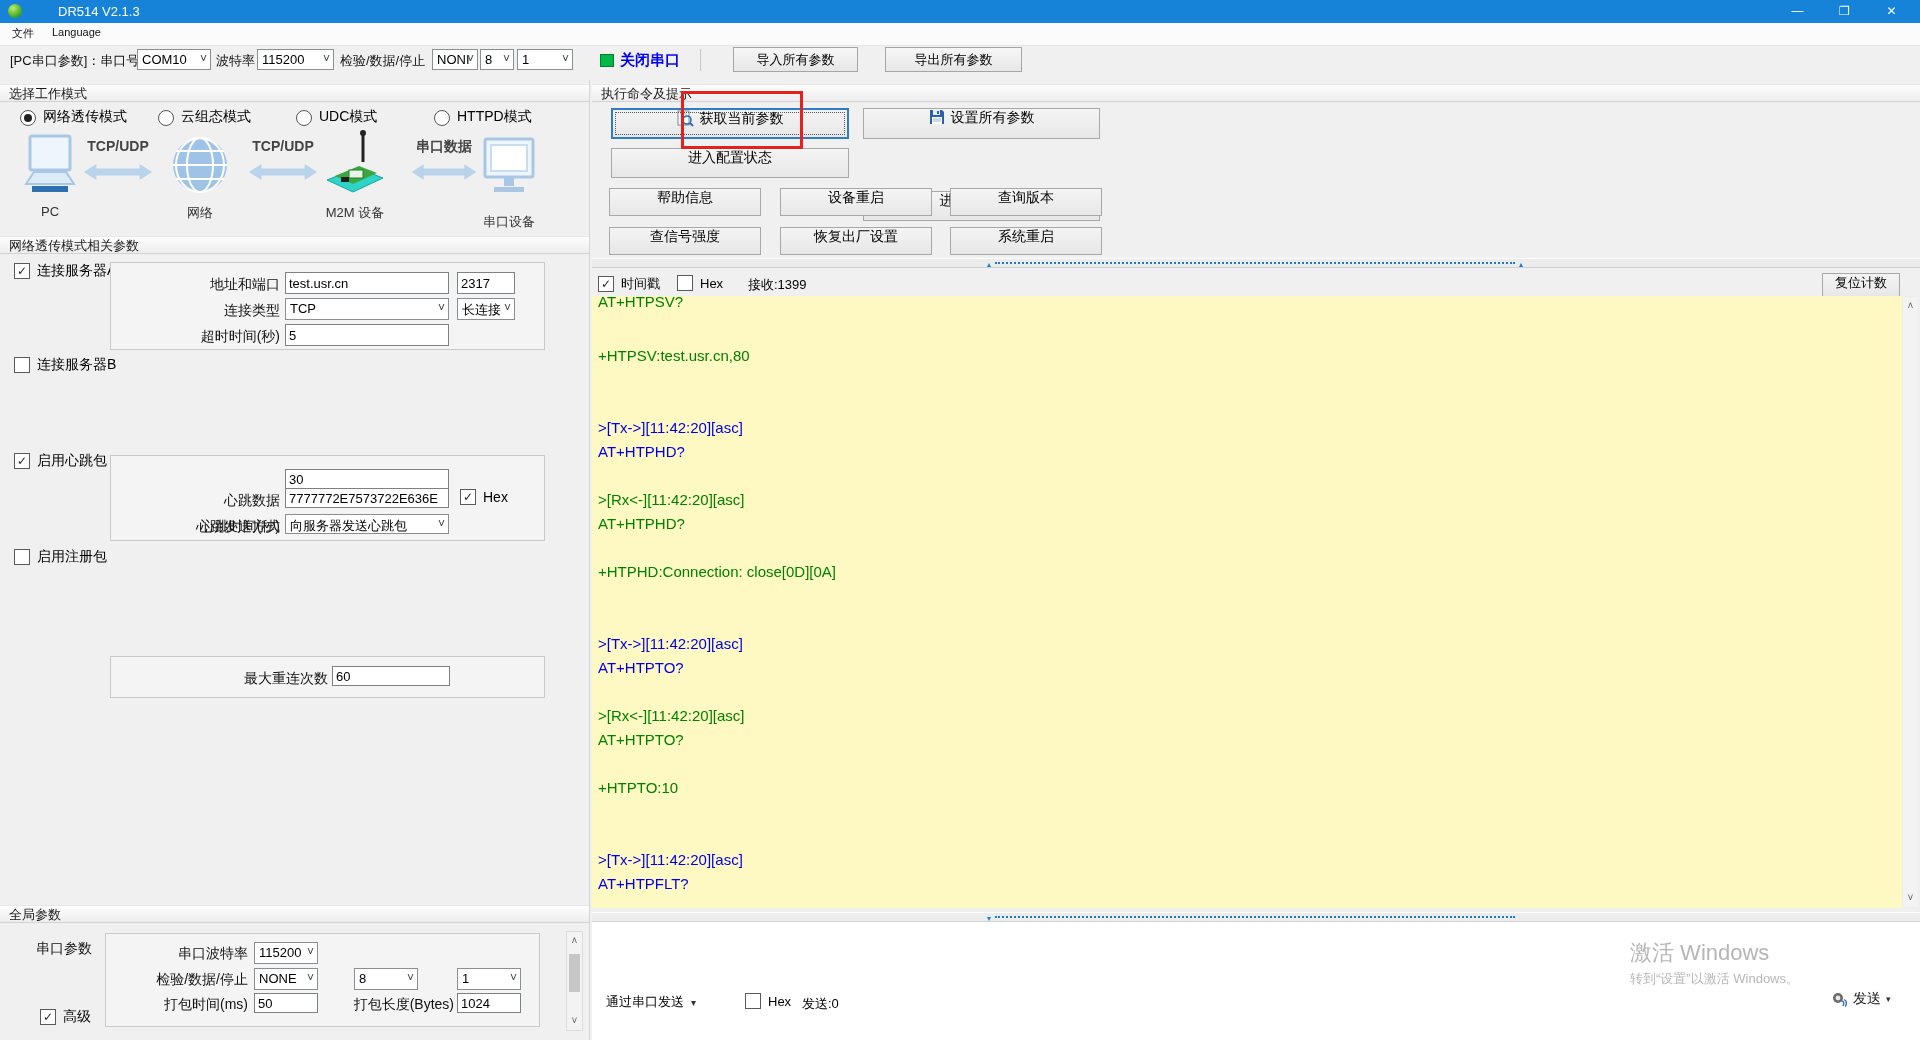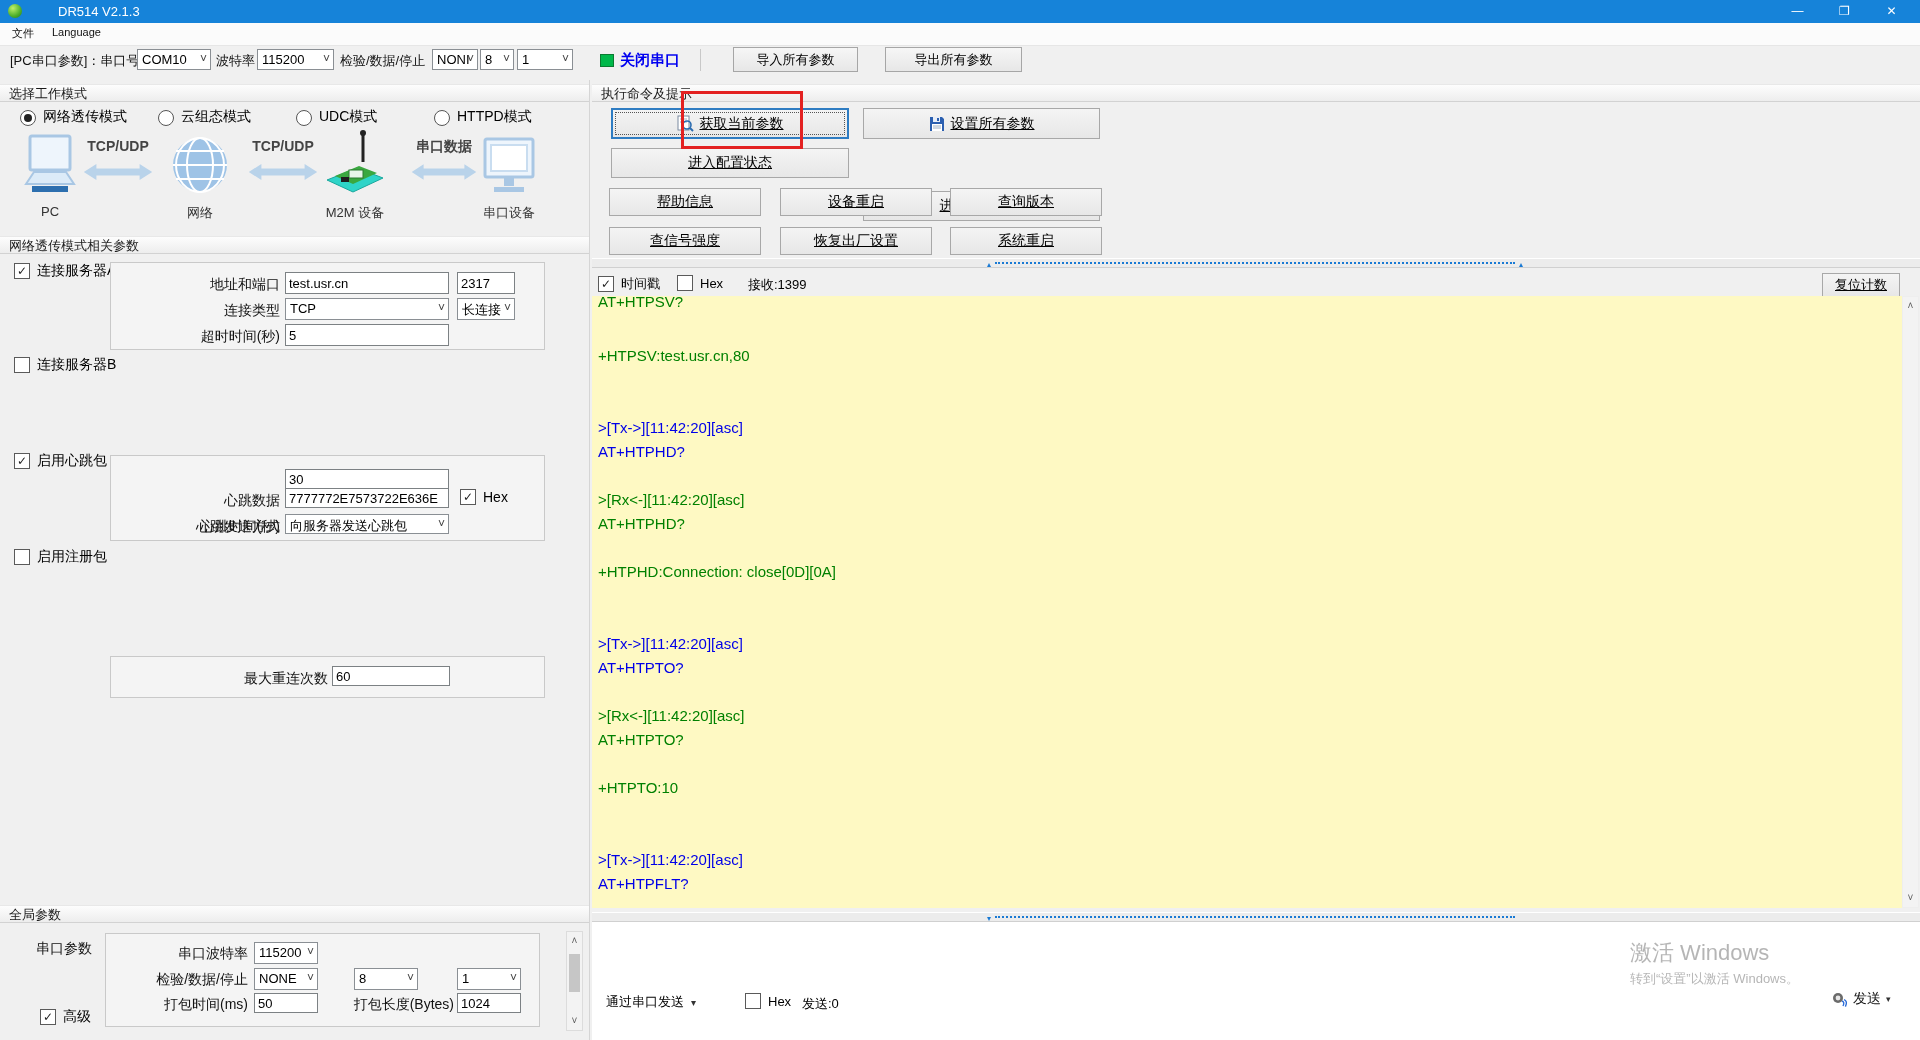--- a/index.html
+++ b/index.html
@@ -46,21 +46,21 @@
       align-items:center;justify-content:center;font-size:12px;line-height:12px;color:#222;flex:0 0 auto;}
   .link-label{position:absolute;top:138px;font-size:14px;font-weight:bold;color:#444;text-align:center;}
   .node-label{position:absolute;top:204px;font-size:13px;color:#333;text-align:center;}
 
   
   .fieldbox{position:absolute;background:#f4f4f4;border:1px solid #c9c9c9;box-sizing:border-box;}
   .flabel{position:absolute;font-size:14px;color:#111;text-align:right;white-space:nowrap;}
 
   
   .wbtn{position:absolute;background:linear-gradient(#f4f4f4,#e7e7e7);border:1px solid #a8a8a8;
-        box-sizing:border-box;display:flex;align-items:center;justify-content:center;gap:6px;font-size:14px;text-decoration:underline;}
+        box-sizing:border-box;display:flex;align-items:flex-start;justify-content:center;gap:6px;font-size:14px;}
   .wbtn.focused{border:2px solid #2e7cc2;outline:1px dotted #555;outline-offset:-5px;}
   .annot-rect{position:absolute;left:681px;top:91px;width:116px;height:52px;border:3px solid #e32121;z-index:9;}
 
   
   .splitter{position:absolute;left:592px;width:1328px;height:10px;background:#ececec;
             border-top:1px solid #fff;border-bottom:1px solid #d0d0d0;box-sizing:border-box;}
   .split-track{position:absolute;left:403px;top:3px;width:520px;height:3px;border-top:2px dotted #1a7ad4;}
   .split-tri{position:absolute;top:-3px;font-size:8px;color:#1a7ad4;line-height:8px;}
   .vscroll{position:absolute;background:#f3f3f3;border:1px solid #dcdcdc;box-sizing:border-box;}
   .vs-arrow{position:absolute;left:0;width:100%;text-align:center;font-size:10px;color:#5a5a5a;line-height:14px;}
@@ -187,21 +187,21 @@
   </svg>
   <svg class="abs" style="left:482px;top:136px;" width="54" height="60" viewBox="0 0 54 60">
     <rect x="3" y="3" width="48" height="38" rx="2" fill="#eef5fc" stroke="#a9c7e4" stroke-width="3"></rect>
     <rect x="9" y="9" width="36" height="26" fill="#fff" stroke="#c9ddf0" stroke-width="2"></rect>
     <rect x="22" y="42" width="10" height="8" fill="#a9c7e4"></rect>
     <rect x="12" y="51" width="30" height="5" fill="#a9c7e4"></rect>
   </svg>
   <div class="node-label" style="left:26px;width:48px;">PC</div>
   <div class="node-label" style="left:172px;width:56px;">网络</div>
   <div class="node-label" style="left:323px;width:64px;">M2M 设备</div>
-  <div class="node-label" style="left:482px;width:54px;">串口设备</div>
+  <div class="node-label" style="left:482px;width:54px;margin-top:9px;">串口设备</div>
 
   <div class="ghdr" style="left:0;top:236px;width:589px;">网络透传模式相关参数</div>
 
   <div class="cbrow" style="left:14px;top:262px;">
     <span class="cb">✓</span>
     <span>连接服务器A</span>
   </div>
   <div class="fieldbox" style="left:110px;top:262px;width:435px;height:88px;"></div>
   <span class="flabel" style="left:150px;top:276px;width:130px;">地址和端口</span>
   <input class="tinput" style="left: 285px; top: 272px; width: 164px; height: 22px;" value="test.usr.cn">

